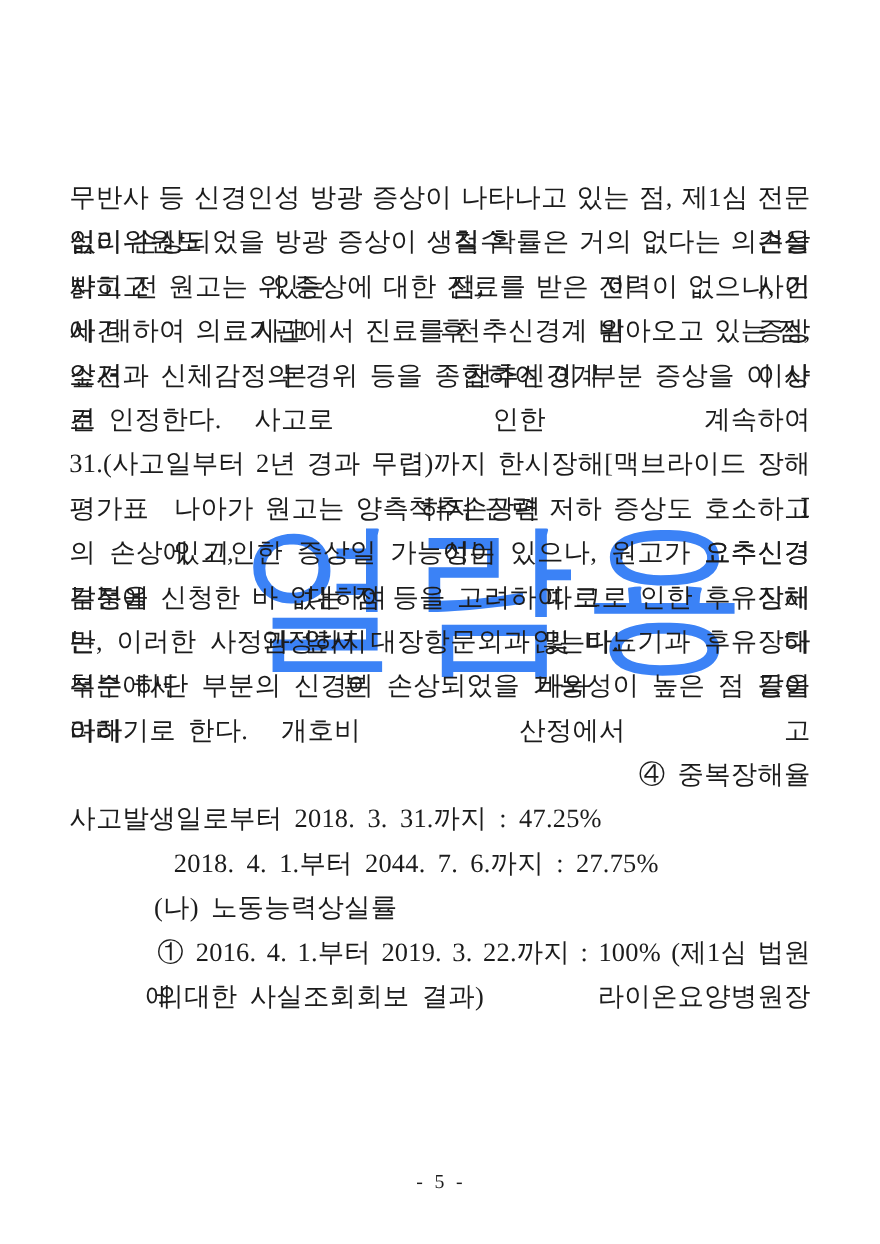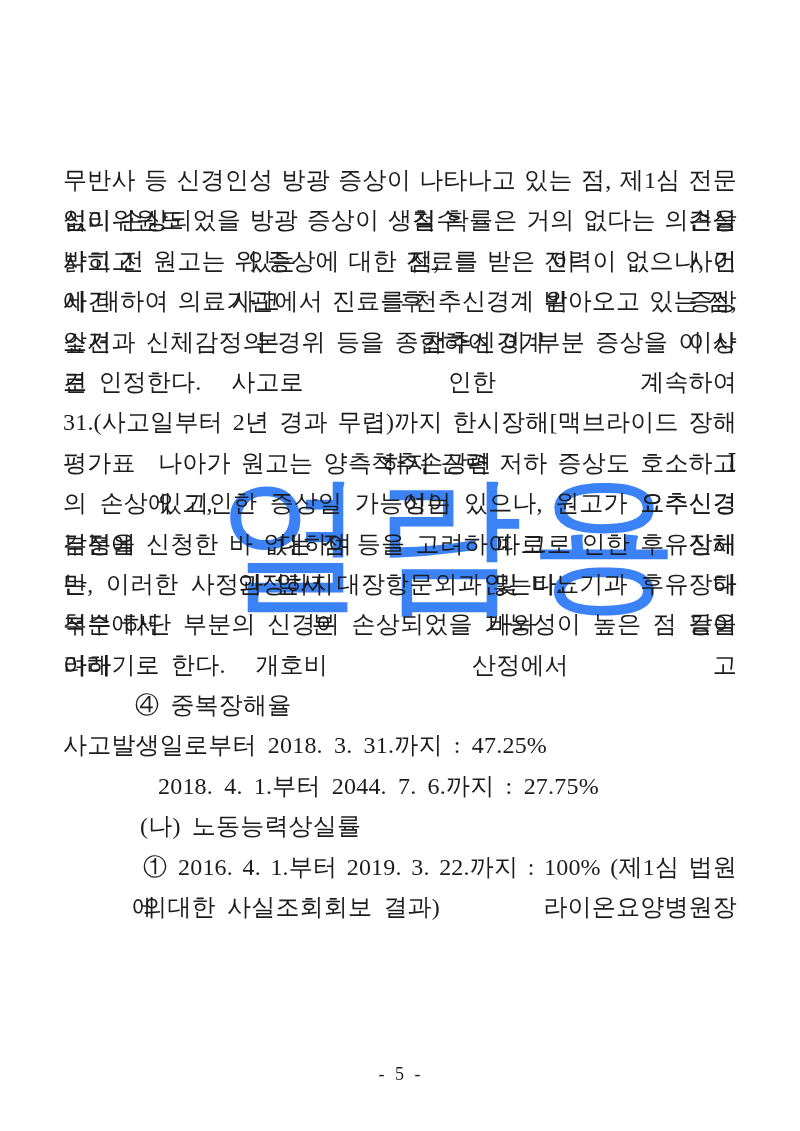--- a/index.html
+++ b/index.html
@@ -40,21 +40,21 @@
     letter-spacing: 0.2px;
   }
   .j {
     text-align: justify;
     text-align-last: justify;
     text-justify: inter-word;
     word-spacing: 2px;
   }
   .i59  { margin-left: 77px; }
   .i70  { margin-left: 70px; }
-  .i72  { margin-left: 72px; }
+  .i72  { margin-left: 72px; text-align: right; }
   .i80  { margin-left: 80px; }
   .i94  { }
   .i95  { margin-left: 95px; }
   .i105 { margin-left: 69px; }
   .pageno {
     position: absolute;
     top: 1064px; left: 0;
     width: 800px;
     text-align: center;
     font-size: 18px;

